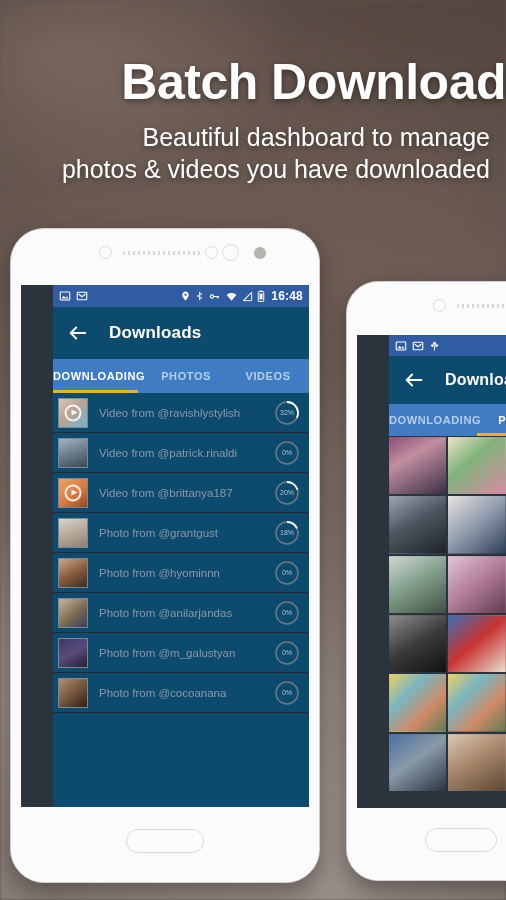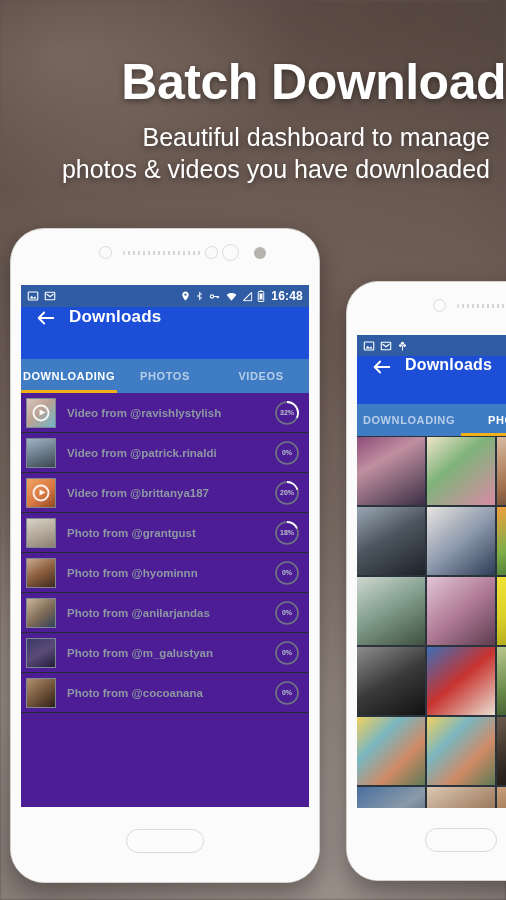--- a/index.html
+++ b/index.html
@@ -76,60 +76,60 @@
   .cam-dot { position: absolute; width: 13px; height: 13px; border-radius: 50%; border: 1px solid #ddd9d5; top: 17px; }
   .speaker {
     position: absolute; top: 22px; height: 4px; border-radius: 2px;
     background: repeating-linear-gradient(90deg, #d8d4d0 0 2px, transparent 2px 5px);
   }
   .sensor-solid { position: absolute; width: 12px; height: 12px; border-radius: 50%; background: #b6b2ae; top: 18px; }
 
   
   .screen {
     position: absolute; left: 10px; right: 10px;
-    background: #2b333d; overflow: hidden;
+    background: #2b333d; overflow: hidden; padding-left: 32px;
   }
   #phone-one .screen { top: 56px; bottom: 75px; }
 
   
   .statusbar {
     height: 22px; background: #2f5ca3;
     display: flex; align-items: center; padding: 0 6px;
     color: #fff; font-size: 11px;
   }
   .statusbar .left  { display: flex; align-items: center; gap: 5px; }
   .statusbar .right { margin-left: auto; display: flex; align-items: center; gap: 4px; }
   .sb-ico { display: inline-block; line-height: 0; }
   .sb-time { font-size: 12px; font-weight: bold; letter-spacing: .2px; margin-left: 2px; }
 
   
   .appbar {
-    background: #1d4ed8; height: 52px;
-    display: flex; padding: 0 14px; gap: 12px;
+    background: #0c4a6e; height: 52px;
+    display: flex; align-items: center; padding: 0 14px; gap: 20px;
   }
   .appbar .back { width: 22px; height: 22px; cursor: pointer; }
   .appbar .title { color: #fff; font-size: 17px; font-weight: bold; letter-spacing: .2px; }
 
   
   .tabs {
     background: #3f7cc4; display: flex; height: 34px; position: relative;
   }
   .tab {
     flex: 1; display: flex; align-items: center; justify-content: center;
     color: rgba(255,255,255,.62); font-size: 11px; font-weight: bold;
     letter-spacing: .6px; cursor: pointer;
   }
   .tab.active { color: #fff; }
   .tab-underline {
     position: absolute; bottom: 0; height: 3px; background: #f2b01b;
     width: 33.333%; left: 0;
   }
 
   
-  .dl-list { background: #4c1d95; height: calc(100% - 108px); overflow: hidden; font-weight: bold; }
+  .dl-list { background: #0c4a6e; height: calc(100% - 108px); overflow: hidden; }
   .dl-row {
     display: flex; align-items: center; height: 40px;
     border-bottom: 1px solid #232a33; padding-right: 9px;
   }
   .thumb {
     width: 30px; height: 30px; margin-left: 5px; margin-right: 11px;
     border: 1px solid #7e8892; flex: 0 0 auto; position: relative;
     background-size: cover; background-position: center;
   }
   .thumb .play {

